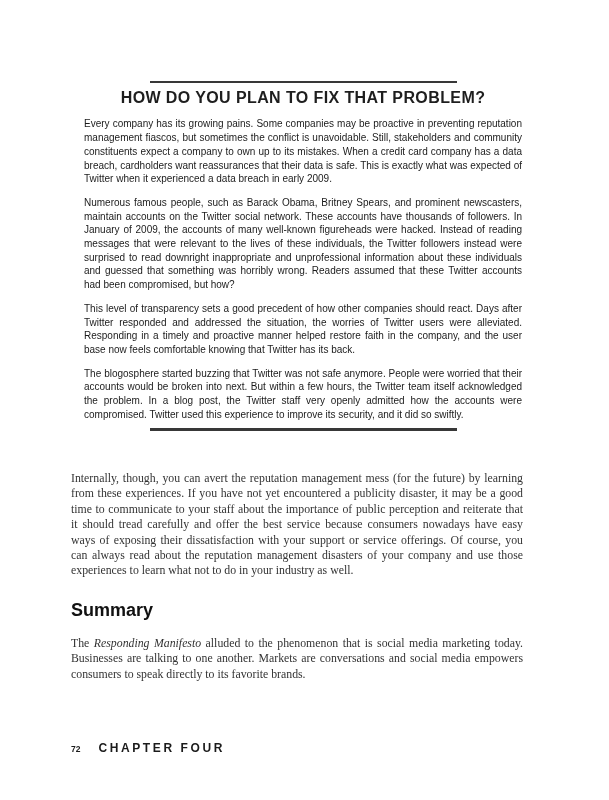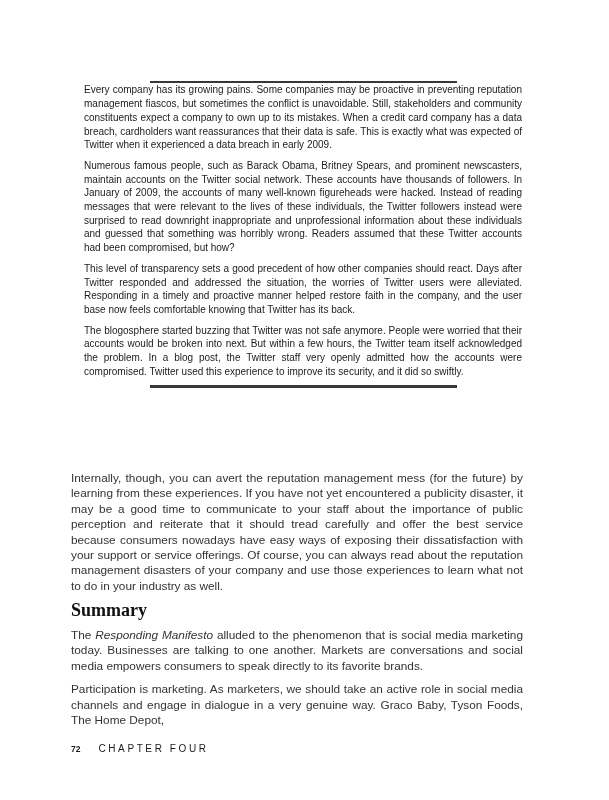--- a/index.html
+++ b/index.html
@@ -40,95 +40,95 @@
     text-align: center;
     color: #1e1e1e;
     margin: 6px 0 9px 0;
   }
   .sidebar p {
     font-family: "Liberation Sans", sans-serif;
     font-size: 10px;
     line-height: 13.7px;
     text-align: justify;
     color: #1b1b1b;
-    margin: 0 0 7px 0;
+    margin: 10px 0 7px 0;
   }
 
   
   .body-text {
     position: absolute;
     top: 471px;
     left: 71px;
     width: 452px;
   }
   .serif-p {
-    font-family: Liberation Sans, sans-serif;
+    font-family: Liberation Serif, serif;
     font-size: 11.8px;
     line-height: 15.4px;
     text-align: justify;
     color: #333333;
     margin: 0 0 8px 0;
   }
 
   
   .summary {
     position: absolute;
     top: 600px;
     left: 71px;
     width: 452px;
   }
   .summary-heading {
-    font-family: Liberation Serif, serif;
+    font-family: Liberation Sans, sans-serif;
     font-size: 18px;
     font-weight: bold;
     color: #111111;
-    margin: 0 0 7px 0;
+    margin: 0 0 15px 0;
   }
   .italic { font-style: italic; }
 
   
   .footer {
     position: absolute;
     top: 738px;
     left: 71px;
     font-family: "Liberation Sans", sans-serif;
     color: #1b1b1b;
   }
   .page-num {
     font-size: 8.5px;
     font-weight: bold;
   }
   .chapter {
-    font-size: 10px;
-    font-weight: normal;
+    font-size: 12px;
+    font-weight: bold;
     letter-spacing: 2.6px;
     margin-left: 18px;
   }
 </style>
 </head>
 <body>
 
 <div class="page">
 
   <div class="sidebar">
     <div class="rule"></div>
+    <div class="sidebar-title">HOW DO YOU PLAN TO FIX THAT PROBLEM?</div>
     <p>Every company has its growing pains. Some companies may be proactive in preventing reputation management fiascos, but sometimes the conflict is unavoidable. Still, stakeholders and community constituents expect a company to own up to its mistakes. When a credit card company has a data breach, cardholders want reassurances that their data is safe. This is exactly what was expected of Twitter when it experienced a data breach in early 2009.</p>
     <p>Numerous famous people, such as Barack Obama, Britney Spears, and prominent newscasters, maintain accounts on the Twitter social network. These accounts have thousands of followers. In January of 2009, the accounts of many well-known figureheads were hacked. Instead of reading messages that were relevant to the lives of these individuals, the Twitter followers instead were surprised to read downright inappropriate and unprofessional information about these individuals and guessed that something was horribly wrong. Readers assumed that these Twitter accounts had been compromised, but how?</p>
     <p>This level of transparency sets a good precedent of how other companies should react. Days after Twitter responded and addressed the situation, the worries of Twitter users were alleviated. Responding in a timely and proactive manner helped restore faith in the company, and the user base now feels comfortable knowing that Twitter has its back.</p>
     <p>The blogosphere started buzzing that Twitter was not safe anymore. People were worried that their accounts would be broken into next. But within a few hours, the Twitter team itself acknowledged the problem. In a blog post, the Twitter staff very openly admitted how the accounts were compromised. Twitter used this experience to improve its security, and it did so swiftly.</p>
     <div class="rule rule-bottom"></div>
   </div>
 
   <div class="body-text">
     <p class="serif-p">Internally, though, you can avert the reputation management mess (for the future) by learning from these experiences. If you have not yet encountered a publicity disaster, it may be a good time to communicate to your staff about the importance of public perception and reiterate that it should tread carefully and offer the best service because consumers nowadays have easy ways of exposing their dissatisfaction with your support or service offerings. Of course, you can always read about the reputation management disasters of your company and use those experiences to learn what not to do in your industry as well.</p>
   </div>
 
   <div class="summary">
     <h2 class="summary-heading">Summary</h2>
     <p class="serif-p"><span>The </span><span class="italic">Responding Manifesto</span><span> alluded to the phenomenon that is social media marketing today. Businesses are talking to one another. Markets are conversations and social media empowers consumers to speak directly to its favorite brands.</span></p>
-    <p class="serif-p">Participation is marketing. As marketers, we should take an active role in social media channels and engage in dialogue in a very genuine way. Graco Baby, Tyson Foods, The Home Depot,</p>
   </div>
 
   <div class="footer">
     <span class="page-num">72</span><span class="chapter">CHAPTER FOUR</span>
   </div>
 
 </div>
 
 </body></html>

